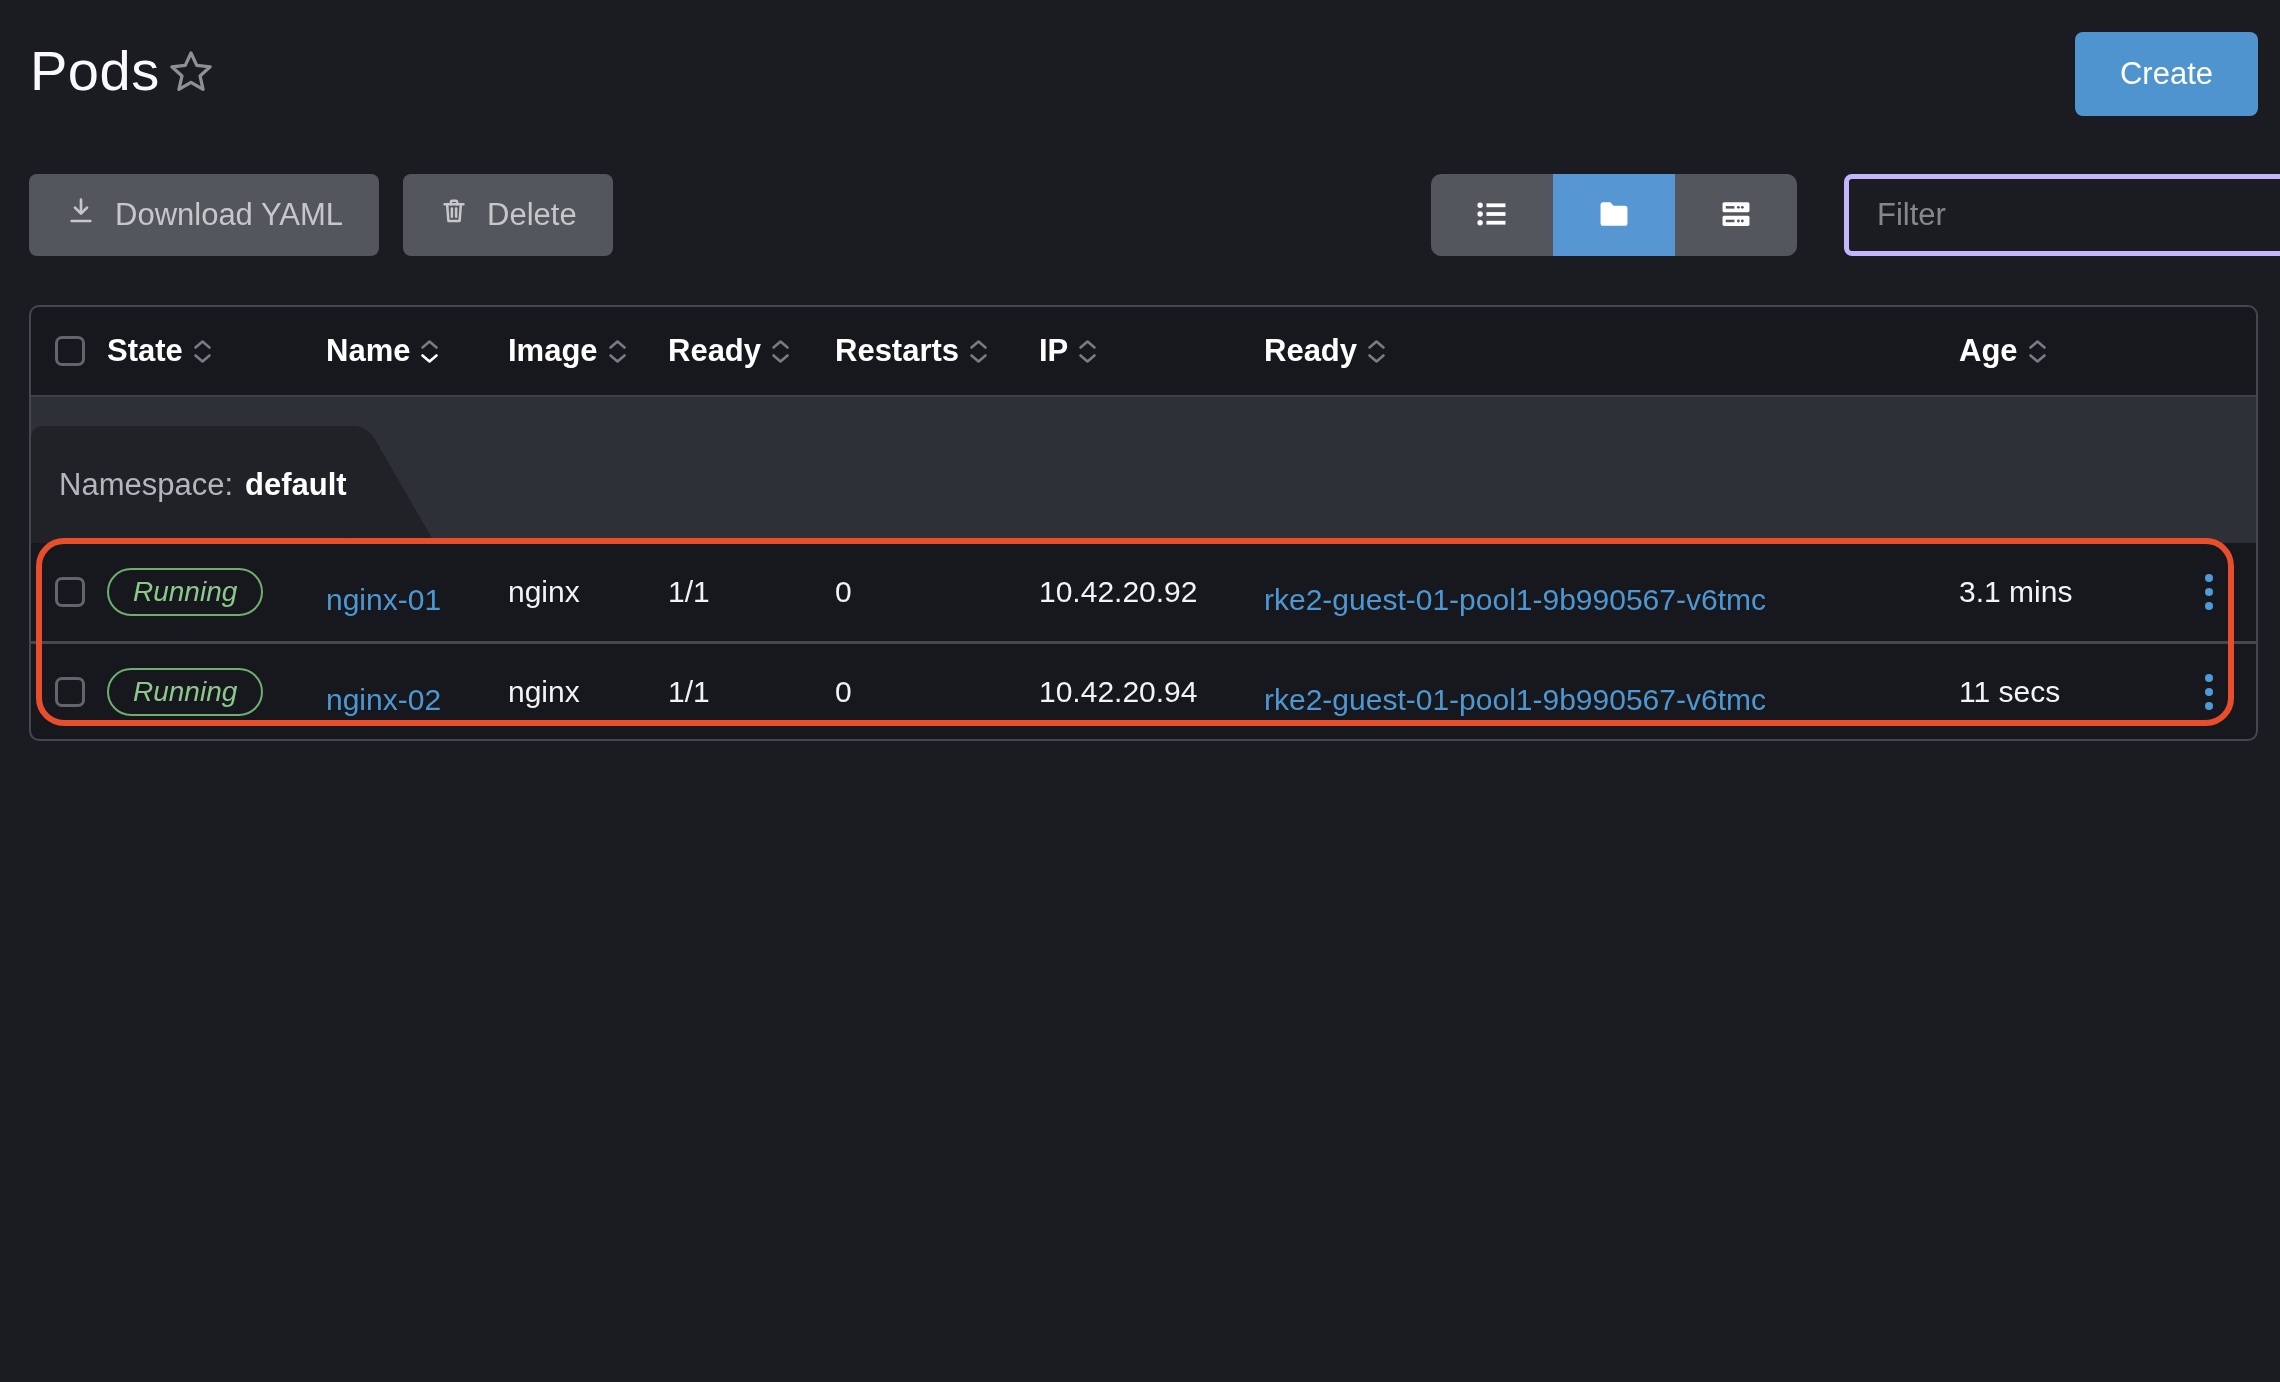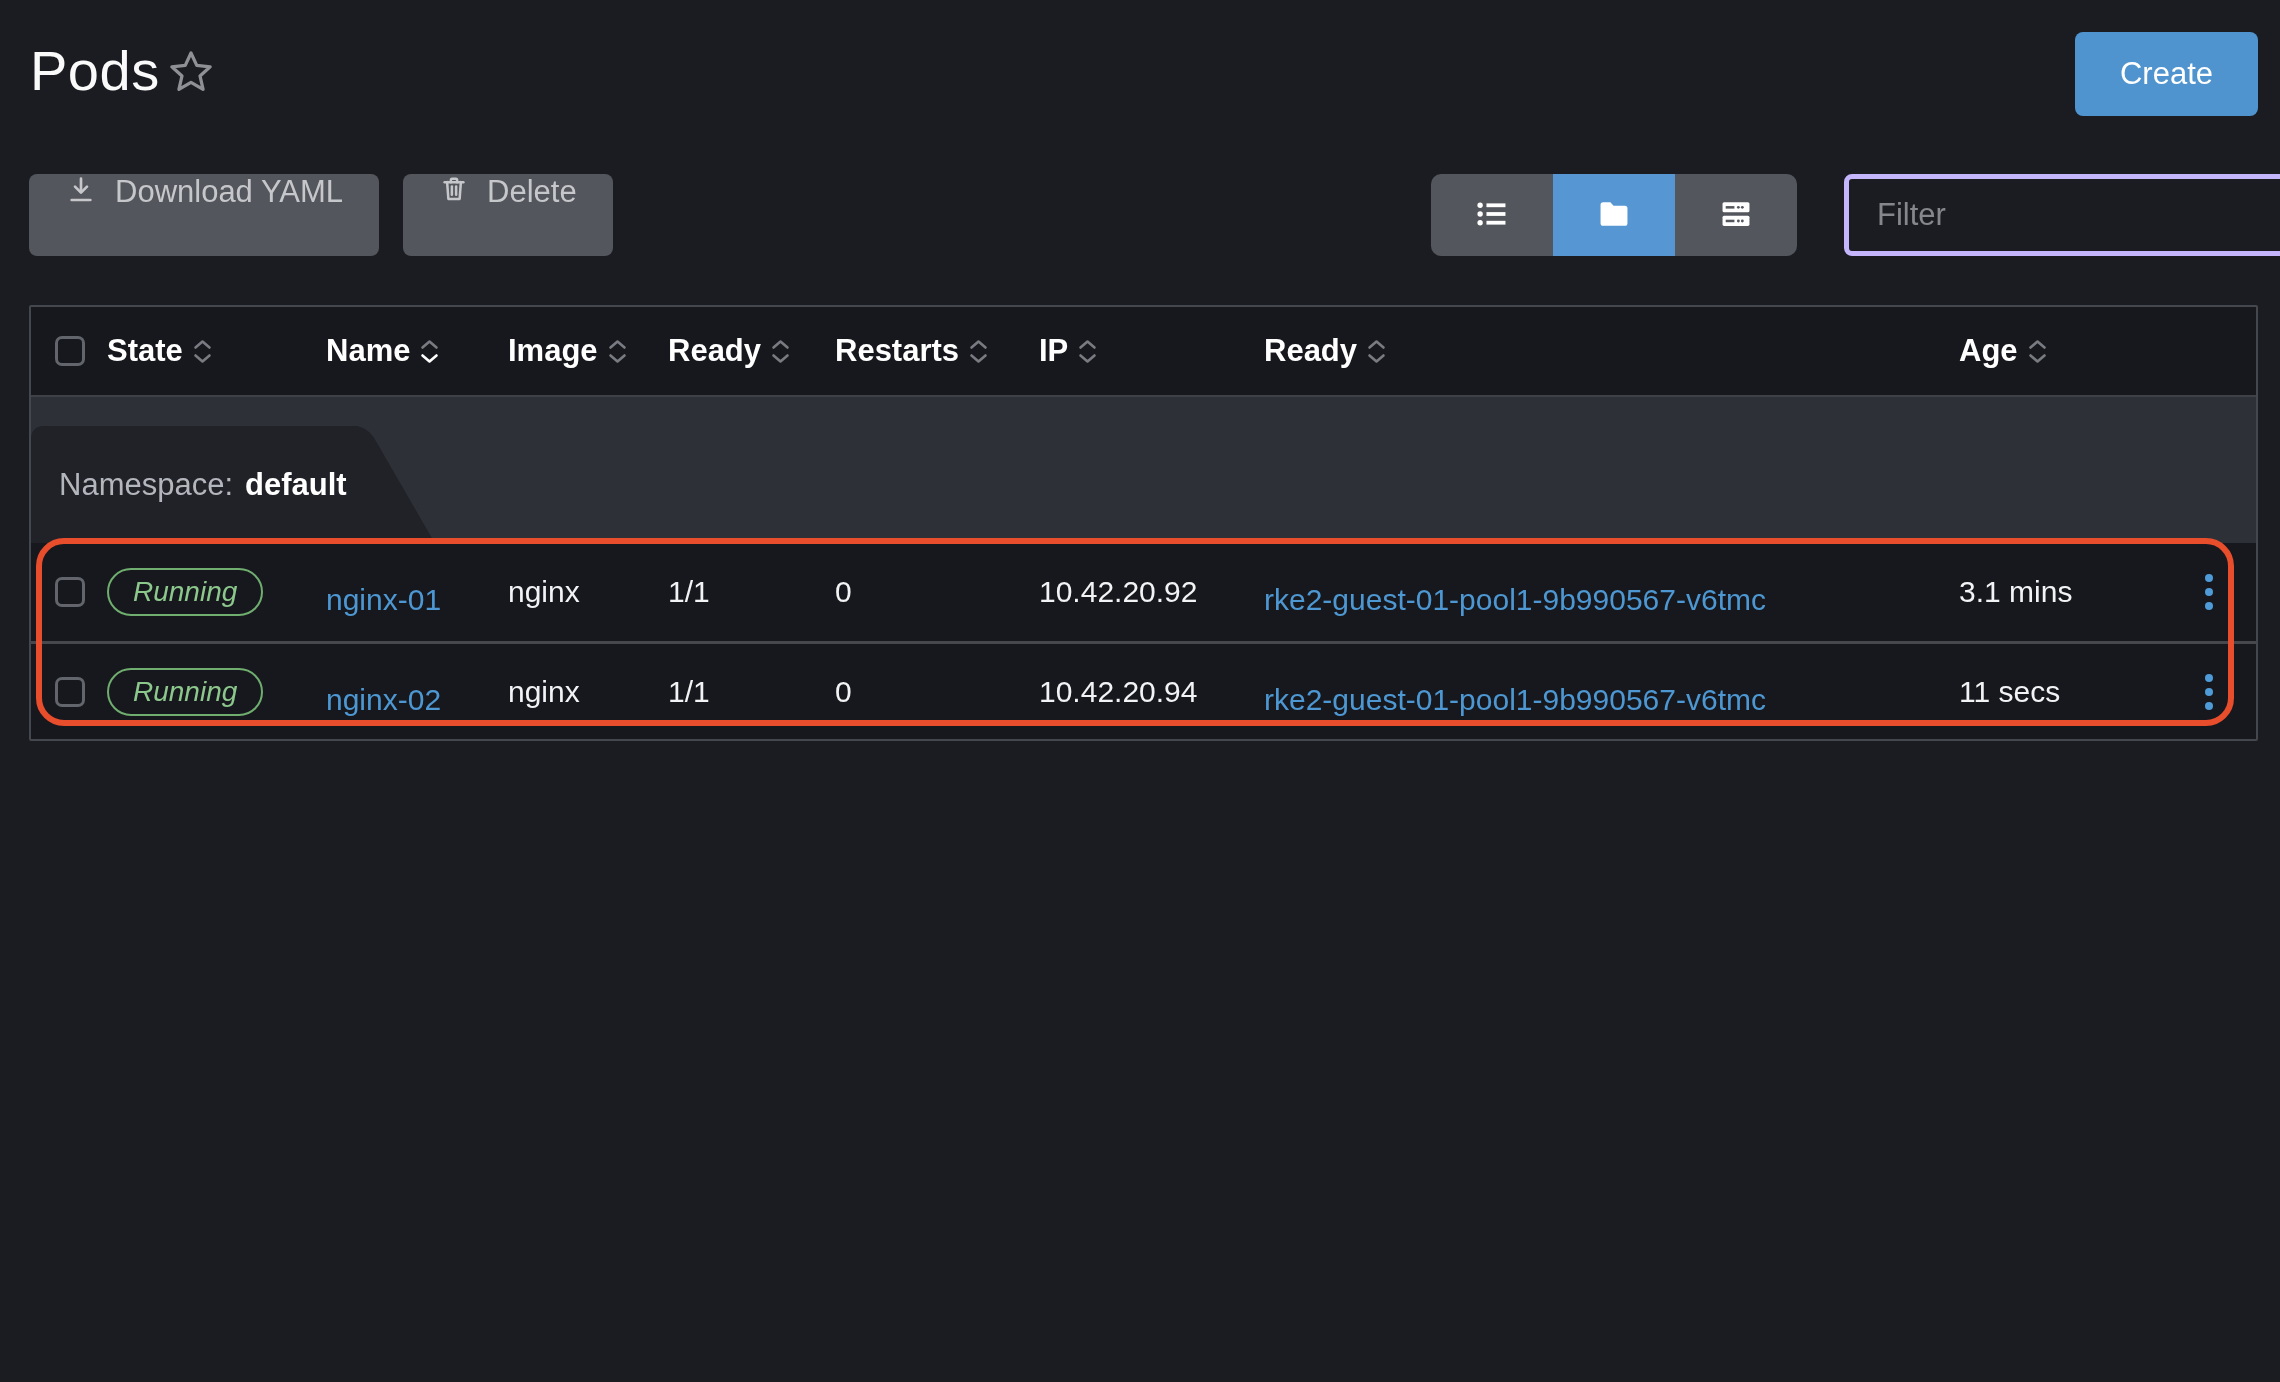--- a/index.html
+++ b/index.html
@@ -23,21 +23,21 @@
 
   .create-btn {
     position:absolute; left:2075px; top:32px; width:183px; height:84px;
     background:#4f94ce; color:#ffffff; border:none; border-radius:8px;
     font-size:31px; font-family:inherit; cursor:pointer;
   }
 
   
   .toolbar-left { position:absolute; left:29px; top:174px; display:flex; gap:24px; }
   .gray-btn {
-    height:82px; display:flex; align-items:flex-start; gap:18px;
+    height:82px; display:flex; align-items:center; gap:18px;
     background:#54565d; color:#c6c7cb; border:none; border-radius:8px;
     font-size:31px; font-family:inherit; padding:0 36px; cursor:pointer;
   }
   .gray-btn svg { stroke:#c6c7cb; fill:none; stroke-width:2; stroke-linecap:round; stroke-linejoin:round; }
 
   .view-toggle { position:absolute; left:1431px; top:174px; display:flex; height:82px; }
   .view-btn {
     width:122px; height:82px; border:none; cursor:pointer;
     background:#54565d; display:flex; align-items:center; justify-content:center;
   }
@@ -49,21 +49,21 @@
   .filter-input {
     position:absolute; left:1844px; top:174px; width:457px; height:82px;
     background:transparent; border:5px solid #c4b5fd; border-radius:8px;
     color:#e8e9eb; font-size:31px; font-family:inherit; padding:0 28px; outline:none;
   }
   .filter-input::placeholder { color:#85878d; }
 
   
   .table {
     position:absolute; left:29px; top:305px; width:2229px;
-    border:2px solid #45474e; border-radius:2px;
+    border:2px solid #45474e; border-radius:10px;
     background:#a21caf; overflow:hidden;
   }
   .grid-row {
     display:grid;
     grid-template-columns:66px 229px 182px 160px 167px 204px 225px 695px 203px 1fr;
     align-items:center;
   }
   .thead { height:90px; background:#17181d; border-bottom:2px solid #3f4147; }
   .th { display:flex; align-items:center; gap:10px; font-size:31px; font-weight:600; color:#ffffff; cursor:pointer; }
   .th-pad { padding-left:10px; }

